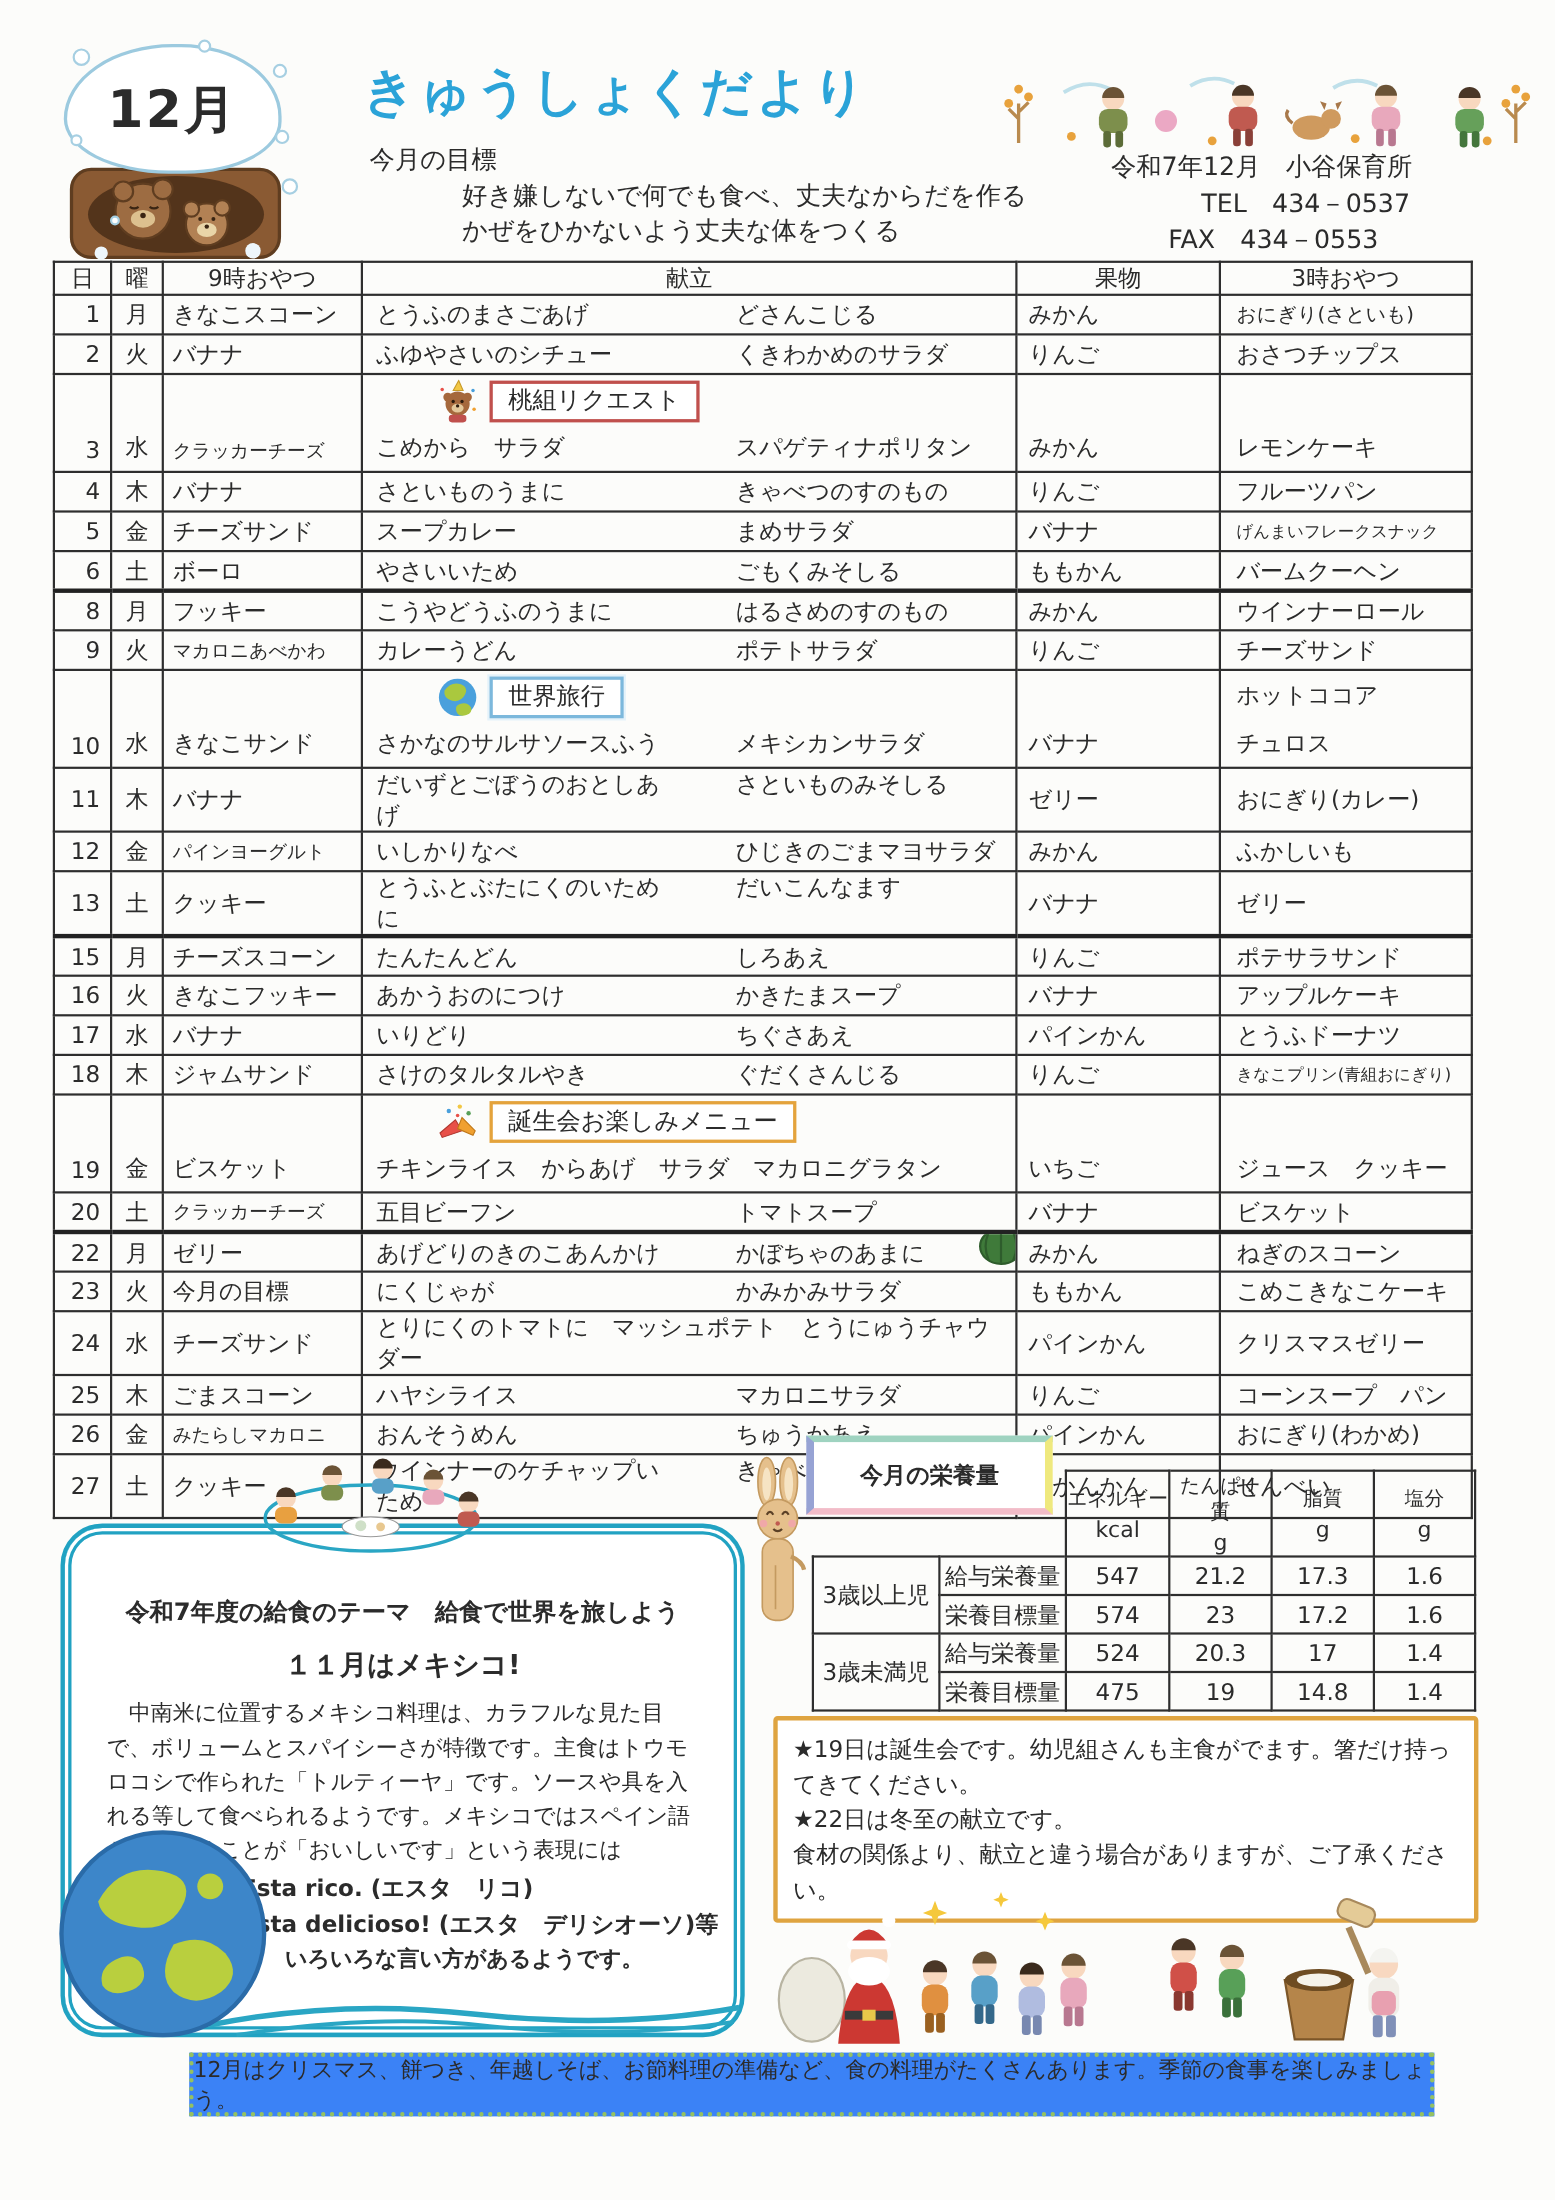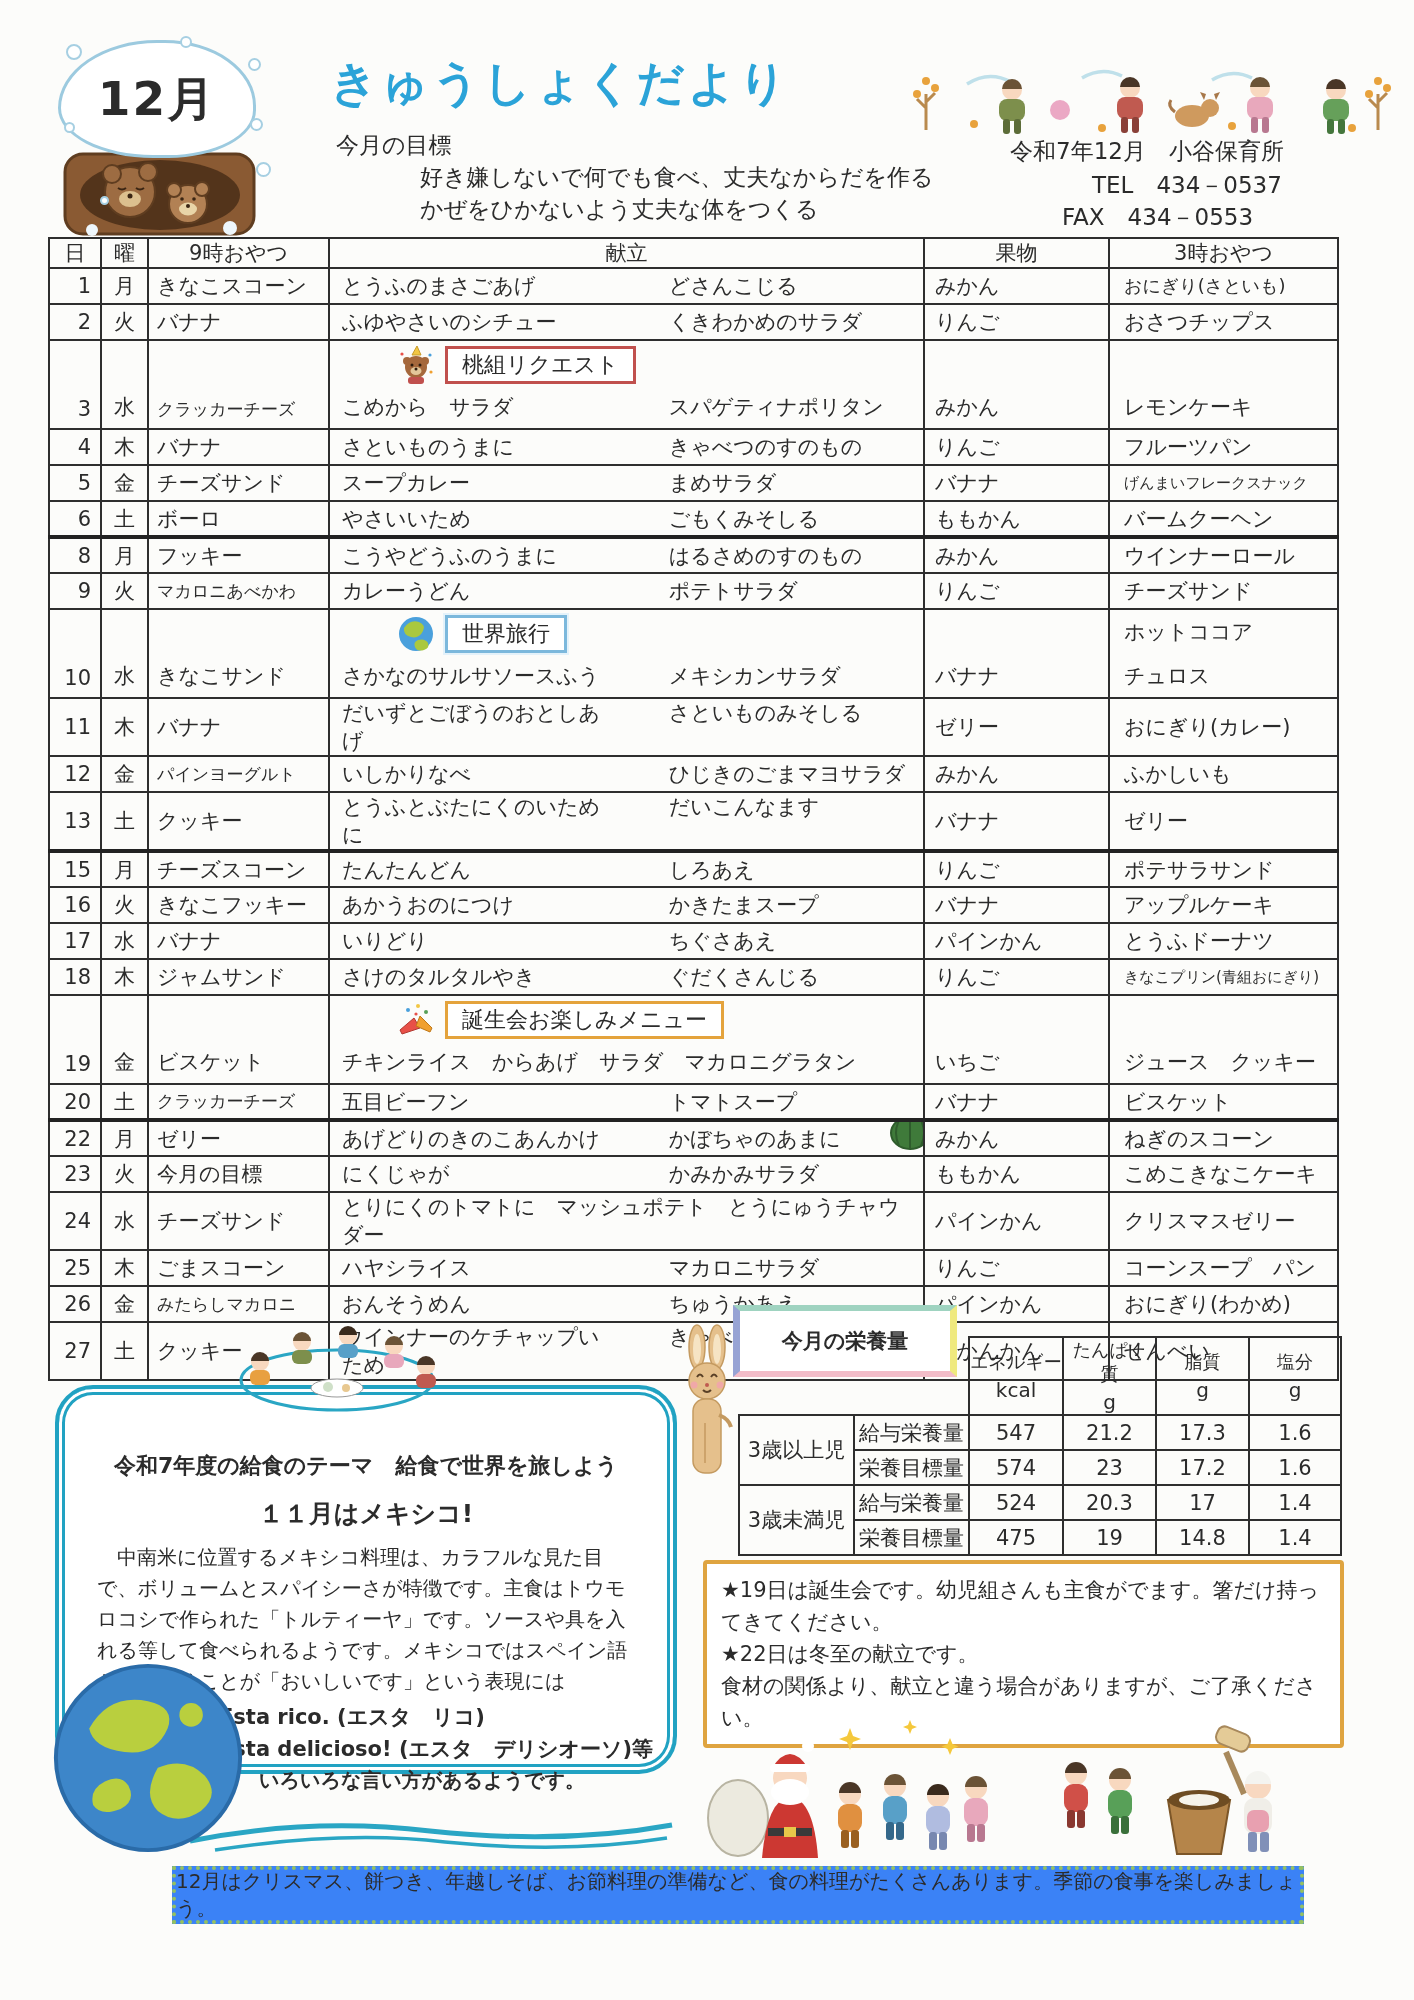--- a/index.html
+++ b/index.html
@@ -69,21 +69,21 @@
   table.nut td{height:35px;font-size:21px;}
   td.n-group{font-size:18px;}
   td.n-type{font-size:19px;}
 
   
   .notes{position:absolute;left:703px;top:1560px;width:641px;border:4px solid #dfa440;border-radius:4px;
     padding:10px 14px;font-size:21px;line-height:32px;background:#fff;}
   .notes .plain{margin-top:0px;}
 
   
-  .theme{position:absolute;left:55px;top:1385px;width:622px;height:389px;border:4px solid #21a2c2;border-radius:38px;
+  .theme{position:absolute;left:55px;top:1385px;width:622px;height:467px;border:4px solid #21a2c2;border-radius:38px;
     box-shadow:inset 0 0 0 3px #fff,inset 0 0 0 6px #21a2c2;background:#fff;z-index:1;}
   .ring{position:absolute;left:222px;top:1316px;width:230px;height:102px;z-index:3;}
   .earth{position:absolute;left:50px;top:1660px;width:196px;height:196px;z-index:3;}
   .swoosh{position:absolute;left:185px;top:1813px;width:492px;height:42px;z-index:2;}
   .t-line1{margin:62px 30px 0;text-align:center;font-size:22px;font-weight:bold;}
   .t-line2{margin:16px 0 0;text-align:center;font-size:25px;font-weight:bold;}
   .t-body{margin:12px 34px 0 38px;font-size:20px;line-height:31px;text-indent:1em;}
   .t-esta1{margin:6px 0 0 160px;font-size:21px;font-weight:bold;}
   .t-esta2{margin:4px 0 0 160px;font-size:21px;font-weight:bold;}
   .t-body2{margin:4px 0 0 200px;font-size:20px;font-weight:bold;}

